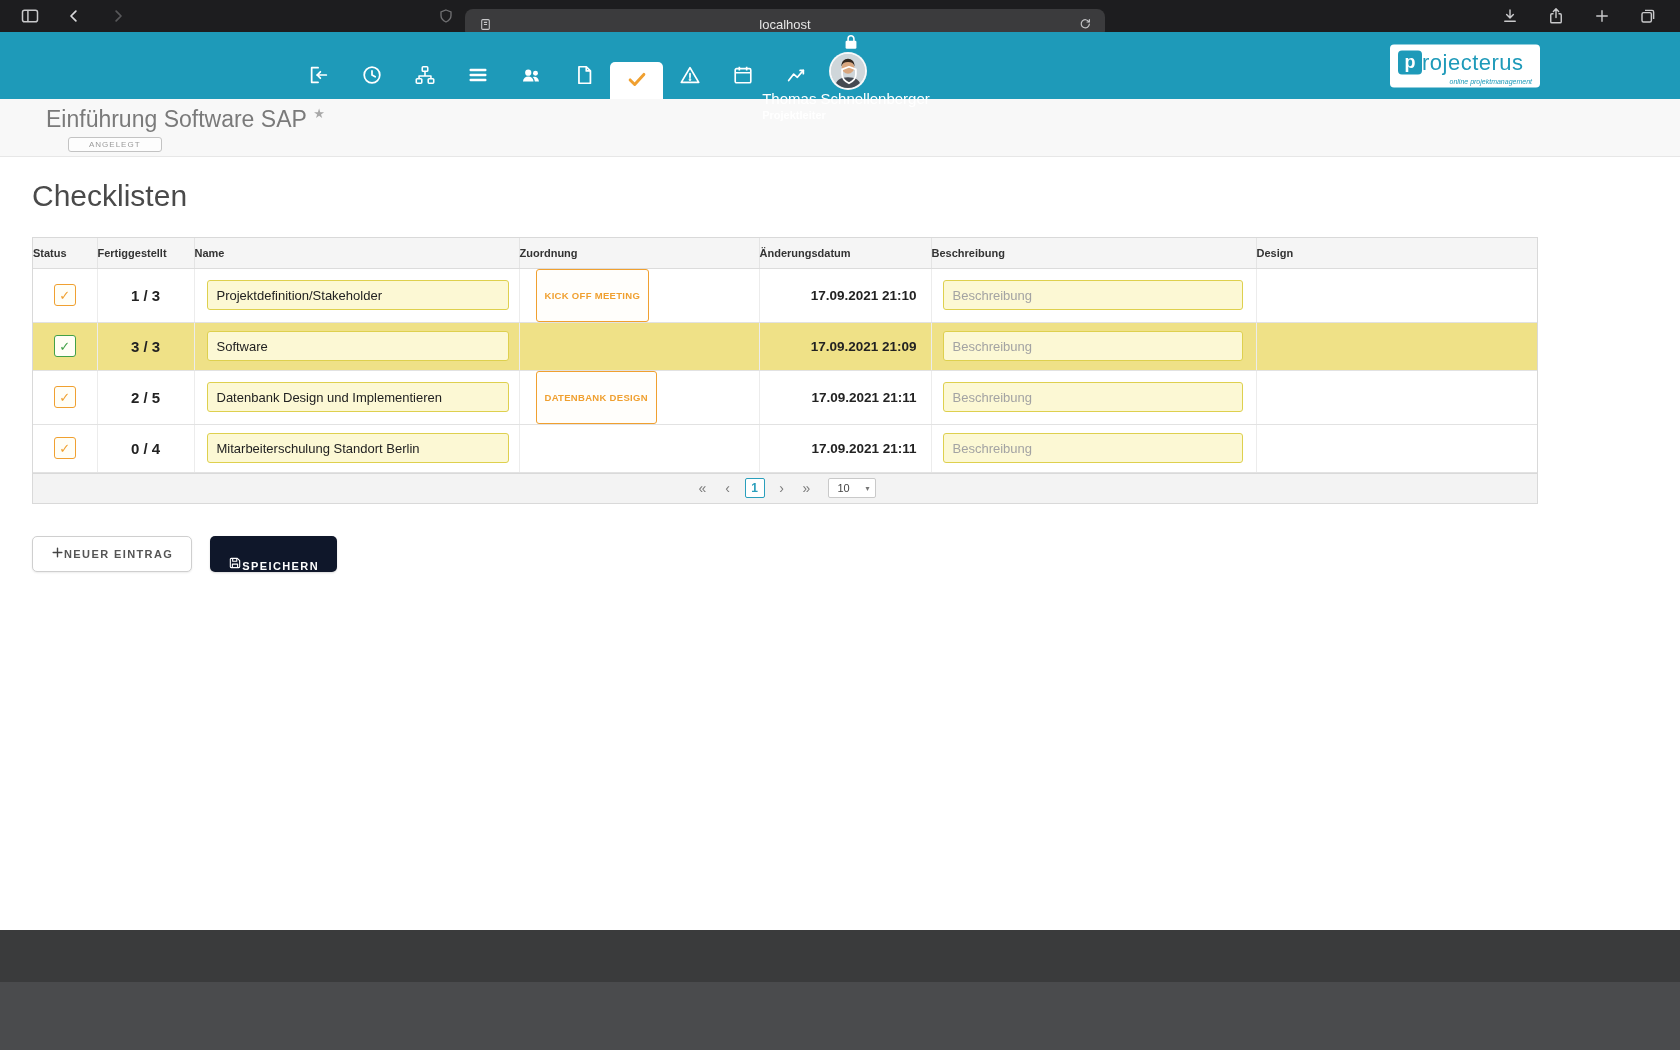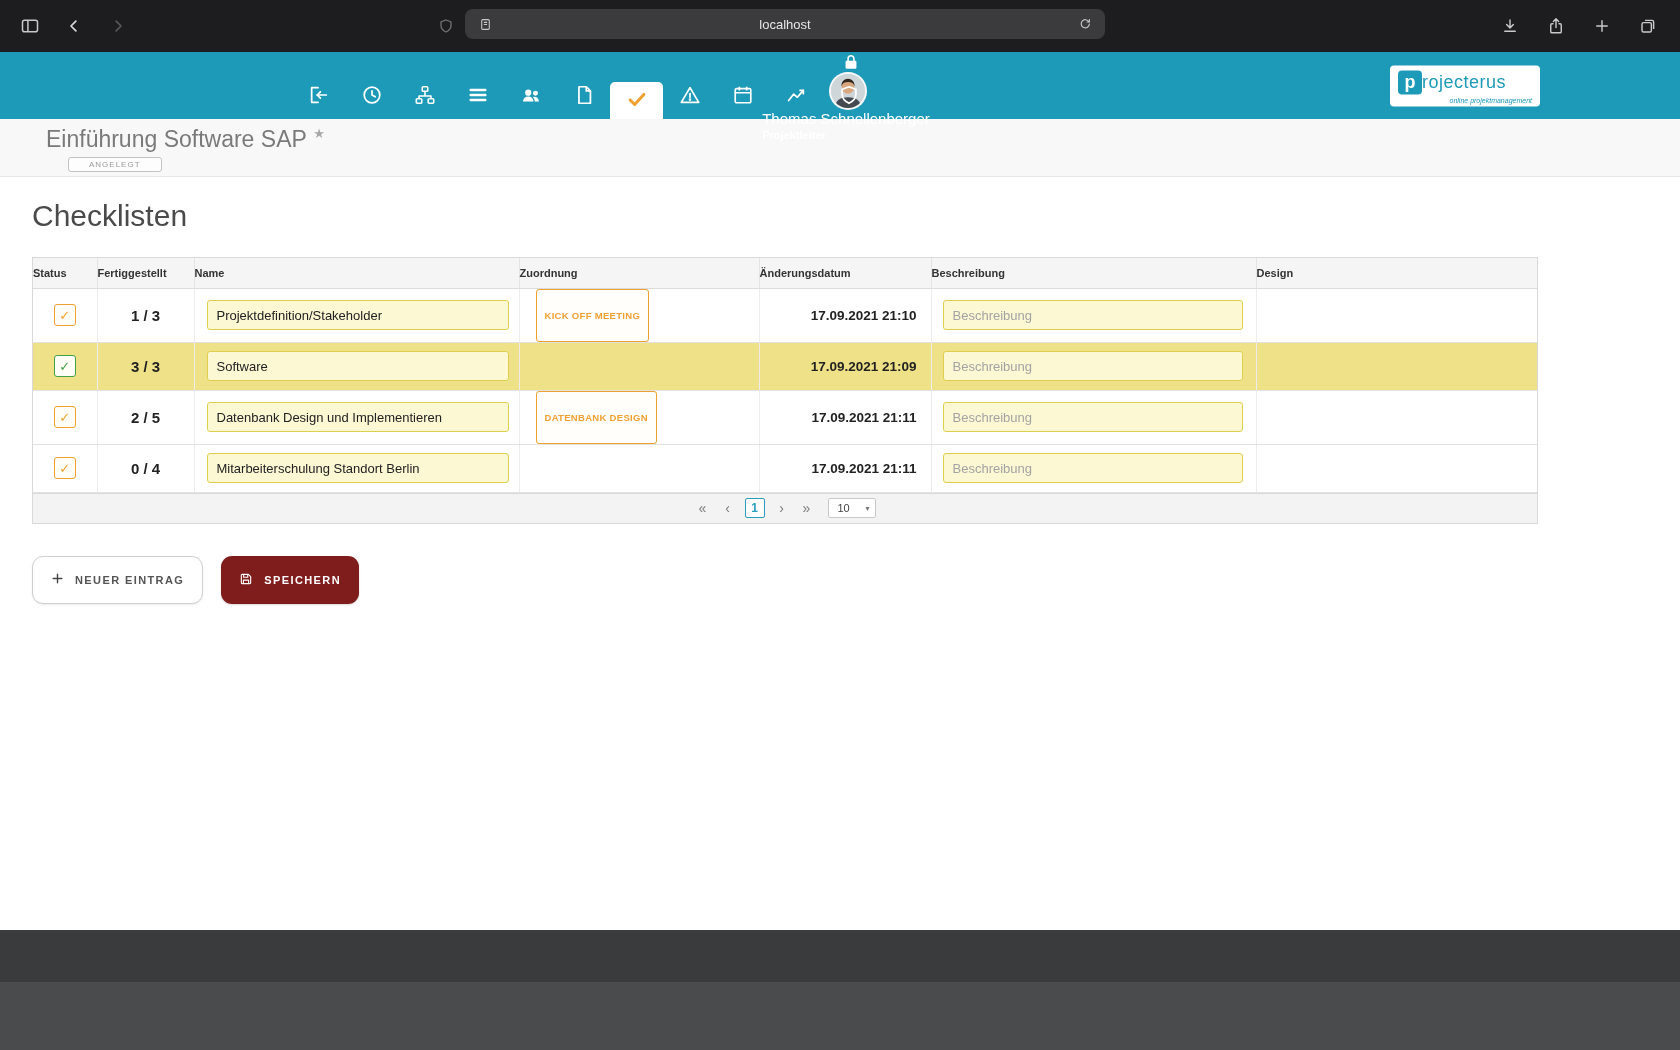--- a/index.html
+++ b/index.html
@@ -3,21 +3,21 @@
 <meta charset="utf-8">
 <style>
   * { box-sizing: border-box; margin: 0; padding: 0; }
   html,body { width:1680px; height:1050px; }
   body {
     font-family: "Liberation Sans", "DejaVu Sans", sans-serif;
     background:#ffffff; position:relative; overflow:hidden;
   }
 
   
-  .browser { height:52px; background:#1d1d1f; position:relative; display:flex; align-items:center; }
+  .browser { height:32px; background:#1d1d1f; position:relative; display:flex; align-items:center; }
   .browser .left-group { display:flex; align-items:center; gap:20px; padding-left:18px; }
   .chrome-icon { display:inline-flex; align-items:center; justify-content:center; width:24px; height:24px; }
   .chrome-icon svg { display:block; }
   .shield-slot { position:absolute; left:434px; top:50%; transform:translateY(-50%); }
   .url-bar {
     position:absolute; left:465px; top:9px; width:640px; height:30px;
     background:#3b3b3d; border-radius:8px; display:flex; align-items:center; padding:0 8px;
   }
   .url-text { flex:1; text-align:center; color:#e6e6e6; font-size:13px; }
   .browser .right-group { position:absolute; right:20px; top:50%; transform:translateY(-50%); display:flex; align-items:center; gap:22px; }
@@ -39,21 +39,21 @@
 
   .logo-box {
     position:absolute; right:140px; top:50%; transform:translateY(-50%);
     background:#ffffff; border-radius:4px; padding:5px 10px 12px 8px; min-width:150px;
   }
   .logo-row { display:flex; align-items:center; }
   .logo-p {
     width:24px; height:24px; background:#1e9ab9; color:#fff; border-radius:4px;
     display:flex; align-items:center; justify-content:center; font-size:18px; font-weight:700;
   }
-  .logo-rest { color:#1e9ab9; font-size:18px; font-weight:400; letter-spacing:.5px; margin-left:0; }
+  .logo-rest { color:#1e9ab9; font-size:22px; font-weight:400; letter-spacing:.5px; margin-left:0; }
   .logo-tagline { position:absolute; right:8px; bottom:3px; color:#1e9ab9; font-size:7px; font-style:italic; }
 
   
   .project-bar { height:58px; background:#f8f8f8; border-bottom:1px solid #e7e7e7; padding:7px 0 0 46px; }
   .project-title { font-size:23px; font-weight:300; color:#7a7a7a; display:inline-block; }
   .project-star { color:#a8a8a8; font-size:13px; vertical-align:top; margin-left:2px; }
   .status-pill {
     display:inline-block; margin-top:3px; margin-left:22px; padding:2px 20px;
     border:1px solid #c3c3c3; border-radius:3px; color:#9a9a9a; font-size:8px;
     font-weight:400; letter-spacing:1px; background:#fdfdfd;
@@ -111,26 +111,26 @@
   }
   .pg-size {
     margin-left:4px; width:48px; height:20px; background:#fff; border:1px solid #c9c9c9; border-radius:2px;
     display:flex; align-items:center; padding:0 5px 0 9px; cursor:pointer;
   }
   .pg-size-val { font-size:11px; color:#444; flex:1; }
   .pg-caret { font-size:8px; color:#777; }
 
   .actions { margin-top:32px; display:flex; gap:18px; }
   .btn {
-    height:48px; padding:0 18px; border-radius:11px; display:flex; align-items:center; gap:11px;
+    height:36px; padding:0 18px; border-radius:5px; display:flex; align-items:center; gap:0;
     font-size:11px; font-weight:700; letter-spacing:1.4px; cursor:pointer; border:none;
     font-family:inherit;
   }
   .btn-outline { background:#fff; border:1px solid #cfcfcf; color:#555; box-shadow:0 1px 2px rgba(0,0,0,.08); }
-  .btn-primary { background:#7f1d1d; color:#fff; box-shadow:0 1px 2px rgba(0,0,0,.15); }
+  .btn-primary { background:#0f172a; color:#fff; box-shadow:0 1px 2px rgba(0,0,0,.15);align-items:flex-end; }
 
   
   .footer { position:absolute; left:0; right:0; bottom:0; height:120px; }
   .footer-top { height:52px; background:#3a3b3c; }
   .footer-bottom { height:68px; background:#4a4b4d; }
 </style>
 </head>
 <body>
 
 <div class="browser">

